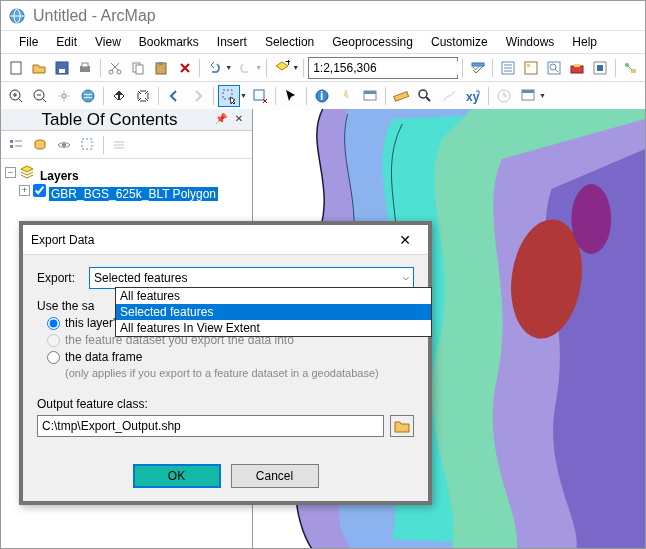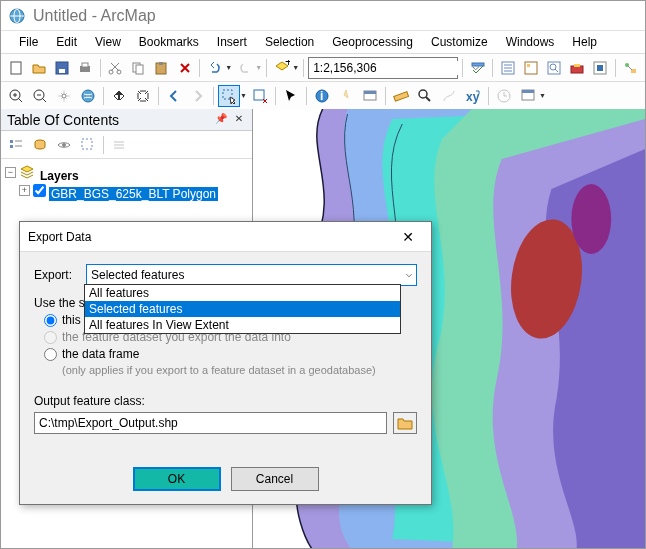--- a/index.html
+++ b/index.html
@@ -23,45 +23,45 @@
 .scale-wrap { display: flex; border: 1px solid #7a7a7a; height: 22px; align-items: center; width: 150px; }
 .scale-wrap input { border: none; flex: 1; padding: 0 4px; outline: none; }
 .scale-wrap .arrow { width: 16px; text-align: center; color: #333; font-size: 9px; }
 
 
 .main { position: relative; height: 441px; display: flex; }
 
 
 .toc { width: 252px; border-right: 1px solid #999; display: flex; flex-direction: column; }
 .toc-header { height: 22px; background: #eef2f7; border-bottom: 1px solid #ccc; display: flex; align-items: center; padding: 0 6px; }
-.toc-header .title { flex: 1; font-size: 14px; }
+.toc-header .title { flex: 1; font-size: 17px; text-align: center; }
 .toc-header .hdr-btn { width: 14px; height: 14px; margin-left: 3px; font-size: 10px; text-align: center; line-height: 12px; cursor: default; color: #333; }
 .toc-buttons { height: 28px; border-bottom: 1px solid #ddd; display: flex; align-items: center; padding: 0 4px; gap: 2px; }
 .toc-tree { padding: 4px; font-size: 12px; }
 .tree-row { display: flex; align-items: center; height: 18px; gap: 3px; }
 .tree-row .expand { width: 11px; height: 11px; border: 1px solid #999; font-size: 9px; line-height: 9px; text-align: center; color: #555; }
 .tree-row .lyr-icon { width: 16px; height: 16px; }
 .tree-row .label { padding: 0 2px; margin-top: 8px; }
 .tree-row.selected .label { background: #0078d7; color: #fff; }
 .indent1 { padding-left: 14px; }
 
 
 .map-canvas { flex: 1; background: #fff; position: relative; overflow: hidden; }
 
 
-.dialog { position: absolute; left: 18px; top: 220px; width: 413px; height: 284px; background: #f0f0f0; border: 1px solid #737373; box-shadow: 2px 2px 8px rgba(0,0,0,.3); z-index: 100; display: flex; flex-direction: column; }
+.dialog { position: absolute; left: 18px; top: 220px; width: 413px; height: 284px; background: #f0f0f0; border: 4px solid #737373; box-shadow: 2px 2px 8px rgba(0,0,0,.3); z-index: 100; display: flex; flex-direction: column; }
 .dlg-titlebar { height: 30px; background: #fff; display: flex; align-items: center; padding: 0 8px; border-bottom: 1px solid #ddd; }
 .dlg-titlebar .dlg-title { flex: 1; }
 .dlg-titlebar .close { width: 30px; height: 28px; display: flex; align-items: center; justify-content: center; font-size: 14px; }
 .dlg-body { flex: 1; padding: 12px 14px; font-size: 12px; position: relative; }
 .dlg-row { display: flex; align-items: center; margin-bottom: 6px; }
 .dlg-row .lbl { width: 52px; }
 .export-select { flex: 1; height: 22px; border: 1px solid #0078d7; background: #fff; display: flex; align-items: center; padding: 0 4px; position: relative; }
 .export-select .arrow { position: absolute; right: 4px; font-size: 8px; }
-.dropdown-list { position: absolute; left: 64px; top: 32px; width: 317px; background: #fff; border: 1px solid #333; z-index: 10; }
+.dropdown-list { position: absolute; left: 92px; top: 32px; width: 317px; background: #fff; border: 1px solid #333; z-index: 10; }
 .dropdown-list .opt { padding: 1px 4px; height: 16px; line-height: 14px; }
 .dropdown-list .opt.sel { background: #0078d7; color: #fff; }
 .radio-row { display: flex; align-items: center; gap: 5px; margin: 3px 0 3px 10px; }
 .radio-row input { margin: 0; }
 .radio-row.disabled { color: #888; }
 .subtext { color: #888; font-size: 11px; margin-left: 28px; margin-bottom: 8px; }
 .out-lbl { margin: 18px 0 4px; }
 .out-row { display: flex; gap: 6px; align-items: center; }
 .out-input { flex: 1; height: 22px; border: 1px solid #7a7a7a; padding: 0 4px; background: #fff; }
 .browse-btn { width: 24px; height: 22px; border: 1px solid #7a7a7a; background: #f0f0f0; display: flex; align-items: center; justify-content: center; }

